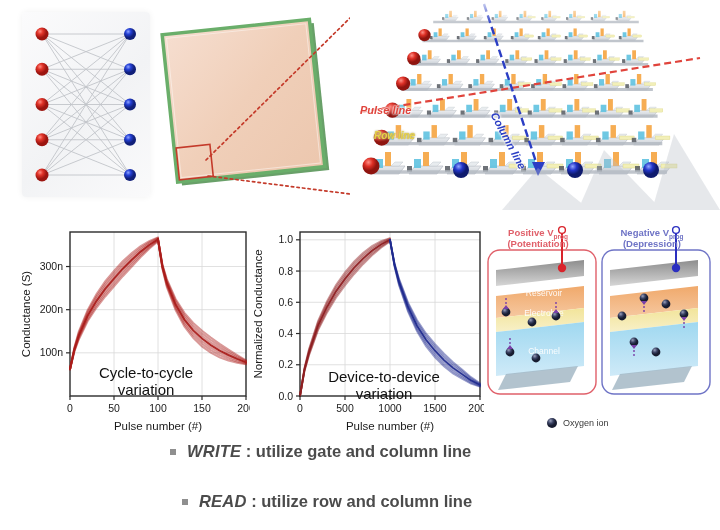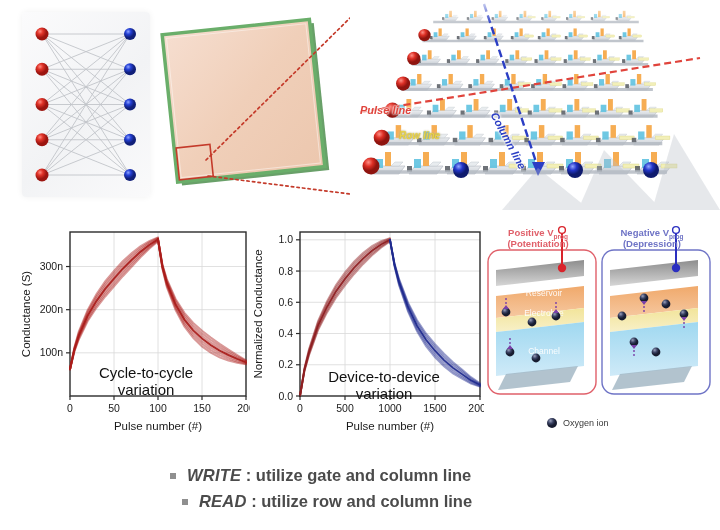--- a/index.html
+++ b/index.html
@@ -19,38 +19,38 @@
   #chip-wrap{left:150px;top:8px;width:200px;height:195px;}
   #chip-svg{display:block;width:200px;height:195px;}
 
   
   #array-panel{left:352px;top:0px;width:368px;height:210px;overflow:hidden;}
   #array-svg{display:block;width:368px;height:210px;}
   .arr-label{position:absolute;font-style:italic;font-weight:bold;
      text-shadow:0 0 3px #fff,0 0 3px #fff,0 0 2px #fff;white-space:nowrap;}
   #lbl-gate{left:8px;top:104px;font-size:11px;color:#e0443c;}
   #lbl-row{left:22px;top:130px;font-size:10px;color:#e8d24a;
-     text-shadow:0 0 2px #8a7a10,0 0 3px #fff;margin-left:25px;}
+     text-shadow:0 0 2px #8a7a10,0 0 3px #fff;}
   #lbl-col{left:147px;top:110px;font-size:11px;color:#2b3ec4;
      transform:rotate(62deg);transform-origin:left top;}
 
   
   .chart-box{}
   .chart-svg{display:block;}
   #chart1{left:18px;top:222px;width:232px;height:216px;}
   #chart2{left:252px;top:222px;width:232px;height:216px;}
 
   
   #device-panel{left:486px;top:224px;width:230px;height:216px;}
   #device-svg{display:block;width:230px;height:216px;}
 
   
   .bullet-row{position:absolute;display:flex;align-items:center;gap:11px;
      font-size:16.5px;color:#4b4b4b;font-weight:bold;white-space:nowrap;}
-  #bullet-write{left:170px;top:442px;margin-top:24px;}
+  #bullet-write{left:170px;top:442px;}
   #bullet-read{left:182px;top:492px;}
   .bullet-sq{width:6px;height:6px;background:#8f8f8f;display:inline-block;flex:0 0 auto;}
   .bullet-kw{font-style:italic;font-weight:bold;letter-spacing:.2px;}
   .bullet-rest{font-weight:bold;}
 </style>
 </head>
 <body>
 
 <div class="abs" id="nn-panel">
   <svg id="nn-svg" viewBox="0 0 128 185">

